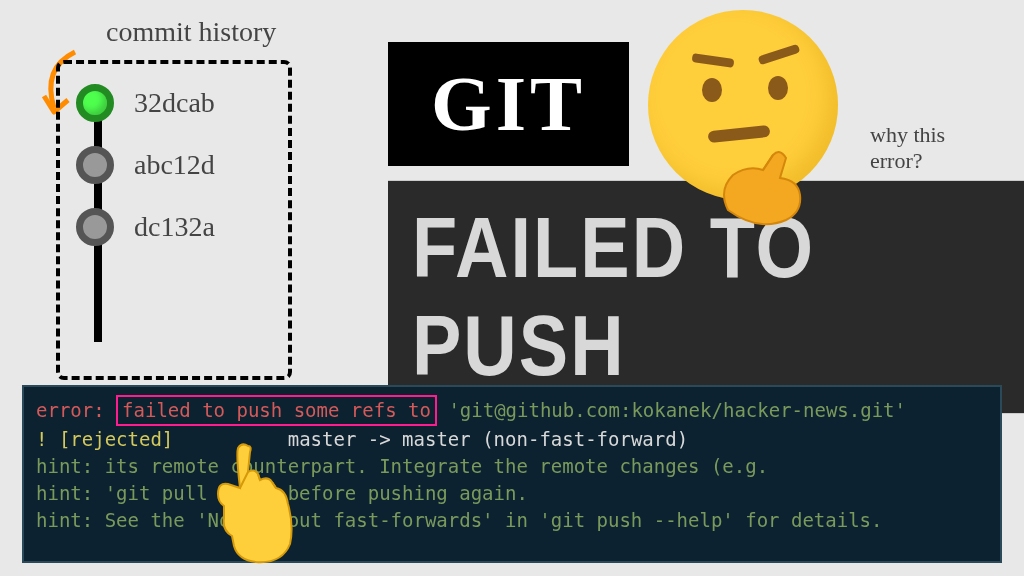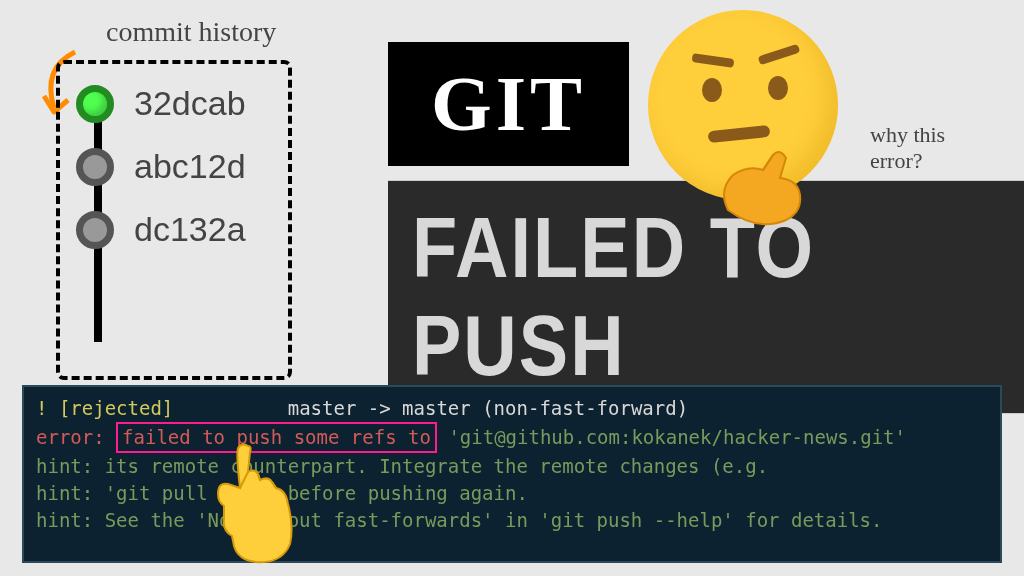--- a/index.html
+++ b/index.html
@@ -57,23 +57,23 @@
     z-index: 2;
   }
   
   .commit-dot.head {
     border-color: #228b22;
     background: #4eff4e;
     box-shadow: inset -4px -4px 6px rgba(0,0,0,0.2);
   }
   
   .commit-hash {
-    font-size: 34px;
+    font-size: 28px;
     color: #444;
-    font-family: Liberation Sans, sans-serif;
+    font-family: Liberation Serif, serif;
     text-align: center;
   }
   
   .commit-line {
     position: absolute;
     left: 34px;
     top: 48px;
     width: 8px;
     height: 230px;
     background: #000;
@@ -253,32 +253,32 @@
     <div class="emoji-mouth"></div>
   </div>
   <svg class="emoji-hand" viewBox="0 0 110 90">
     <path d="M 20 70 Q 10 50 25 35 Q 40 25 55 30 L 65 15 Q 72 8 78 18 L 72 38 Q 90 40 92 55 Q 94 72 78 80 Q 50 92 20 70 Z" fill="#f4a720" stroke="#d4870a" stroke-width="2"></path>
     <path d="M 55 30 L 65 15" stroke="#d4870a" stroke-width="2" fill="none"></path>
   </svg>
 </div>
 
 <div class="terminal">
   <div>
-    <span class="term-yellow"> !</span>
-    <span class="term-yellow">[rejected]</span>
-    <span class="term-white">&nbsp;&nbsp;&nbsp;&nbsp;&nbsp;&nbsp;&nbsp;&nbsp;</span>
-    <span class="term-white">master -&gt; master (non-fast-forward)</span>
-  </div>
-  <div>
     <span class="term-red">error:</span>
     <span> </span>
     <span class="highlight-box term-red">failed to push some refs to</span>
     <span> </span>
     <span class="term-green">'git@github.com:kokanek/hacker-news.git'</span>
   </div>
+  <div>
+    <span class="term-yellow"> !</span>
+    <span class="term-yellow">[rejected]</span>
+    <span class="term-white">&nbsp;&nbsp;&nbsp;&nbsp;&nbsp;&nbsp;&nbsp;&nbsp;</span>
+    <span class="term-white">master -&gt; master (non-fast-forward)</span>
+  </div>
   <div class="term-green">hint: its remote counterpart. Integrate the remote changes (e.g.</div>
   <div class="term-green">hint: 'git pull ...') before pushing again.</div>
   <div class="term-green">hint: See the 'Note about fast-forwards' in 'git push --help' for details.</div>
 </div>
 
 <svg class="pointer-hand" width="90" height="130" viewBox="0 0 90 130">
   <path d="M 38 8 Q 32 4 28 10 Q 26 16 30 50 L 18 46 Q 8 44 8 56 Q 8 64 14 68 L 14 80 Q 12 92 22 98 L 24 108 Q 28 122 46 124 Q 72 126 80 106 Q 84 88 78 66 Q 76 52 66 50 L 62 44 Q 58 38 50 42 L 48 36 Q 44 30 38 34 L 40 14 Q 42 8 38 8 Z" fill="#ffce3b" stroke="#d49a0a" stroke-width="2"></path>
   <path d="M 30 50 L 38 34 M 48 36 L 50 42 M 62 44 L 66 50" stroke="#d49a0a" stroke-width="2" fill="none"></path>
 </svg>
 

